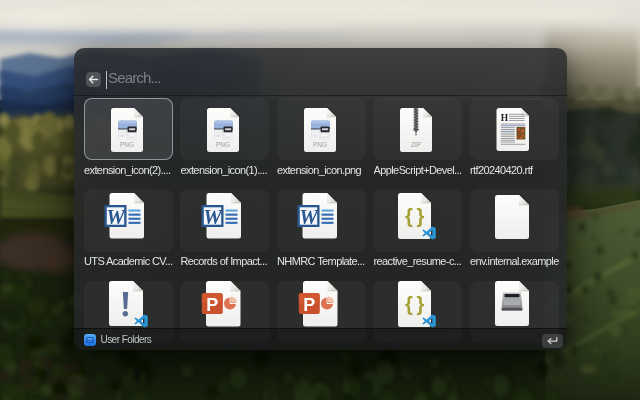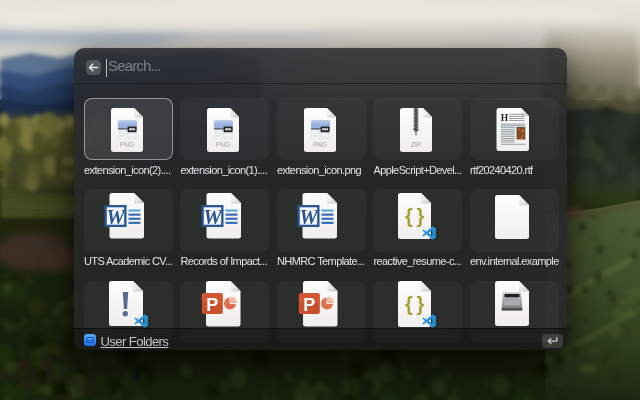--- a/index.html
+++ b/index.html
@@ -2,34 +2,34 @@
 <html><head><meta charset="utf-8"><style>
 * { margin:0; padding:0; box-sizing:border-box; }
 html,body { width:640px; height:400px; overflow:hidden; background:#1b2410;
   font-family:"Liberation Sans", sans-serif; }
 #stage { position:relative; width:640px; height:400px; }
 #dlg { position:absolute; left:74px; top:48px; width:493px; height:302px;
   border-radius:10px; background:rgba(38,39,42,0.84);
   -webkit-backdrop-filter:blur(50px) saturate(1.1); backdrop-filter:blur(50px) saturate(1.1);
   box-shadow:0 24px 65px rgba(0,0,0,0.6), 0 6px 22px rgba(0,0,0,0.4);
   overflow:hidden; }
-#hdr { position:absolute; left:0; top:0; width:100%; height:36px;
+#hdr { position:absolute; left:0; top:12px; width:100%; height:36px;
   border-bottom:1px solid rgba(0,0,0,0.35); }
 #back { position:absolute; left:11.5px; top:11.5px; width:15px; height:15px; border-radius:4.5px;
   background:rgba(255,255,255,0.18); }
 #cursor { position:absolute; left:31.5px; top:11px; width:1.5px; height:18px; background:#b8bbbf; }
 #ph { position:absolute; left:34px; top:8.5px; font-size:15px; color:#7d8187; letter-spacing:-0.85px; }
 .tile { position:absolute; width:89px; height:62.5px; border-radius:8px;
   background:rgba(255,255,255,0.04); }
 .tile.sel { background:rgba(255,255,255,0.10); border:1.5px solid rgba(190,196,202,0.66); }
 .lbl { position:absolute; width:93px; font-size:11px; letter-spacing:-0.6px; color:#e3e4e5; white-space:nowrap;
   overflow:hidden; }
 #ftr { position:absolute; left:0; bottom:0; width:100%; height:22px;
   background:rgba(0,0,0,0.30); border-top:1px solid rgba(0,0,0,0.45); }
-#ftxt { position:absolute; left:26.5px; top:4.5px; font-size:13px; letter-spacing:-0.55px; color:#c2c4c6;text-decoration:underline; }
+#ftxt { position:absolute; left:26.5px; top:4.5px; font-size:10px; letter-spacing:-0.55px; color:#c2c4c6; }
 #open { position:absolute; right:30px; top:4.5px; font-size:11px; letter-spacing:-0.6px; color:#d8d9db; }
 #key { position:absolute; right:4.5px; top:4.5px; width:21px; height:14px; border-radius:4px;
   background:rgba(255,255,255,0.14); }
 </style></head>
 <body>
 <div id="stage">
 <svg width="640" height="400" viewBox="0 0 640 400" style="position:absolute;left:0;top:0">
       <defs>
         <linearGradient id="skyg" x1="0" y1="0" x2="0" y2="1">
           <stop offset="0" stop-color="#e7e4dc"></stop>

